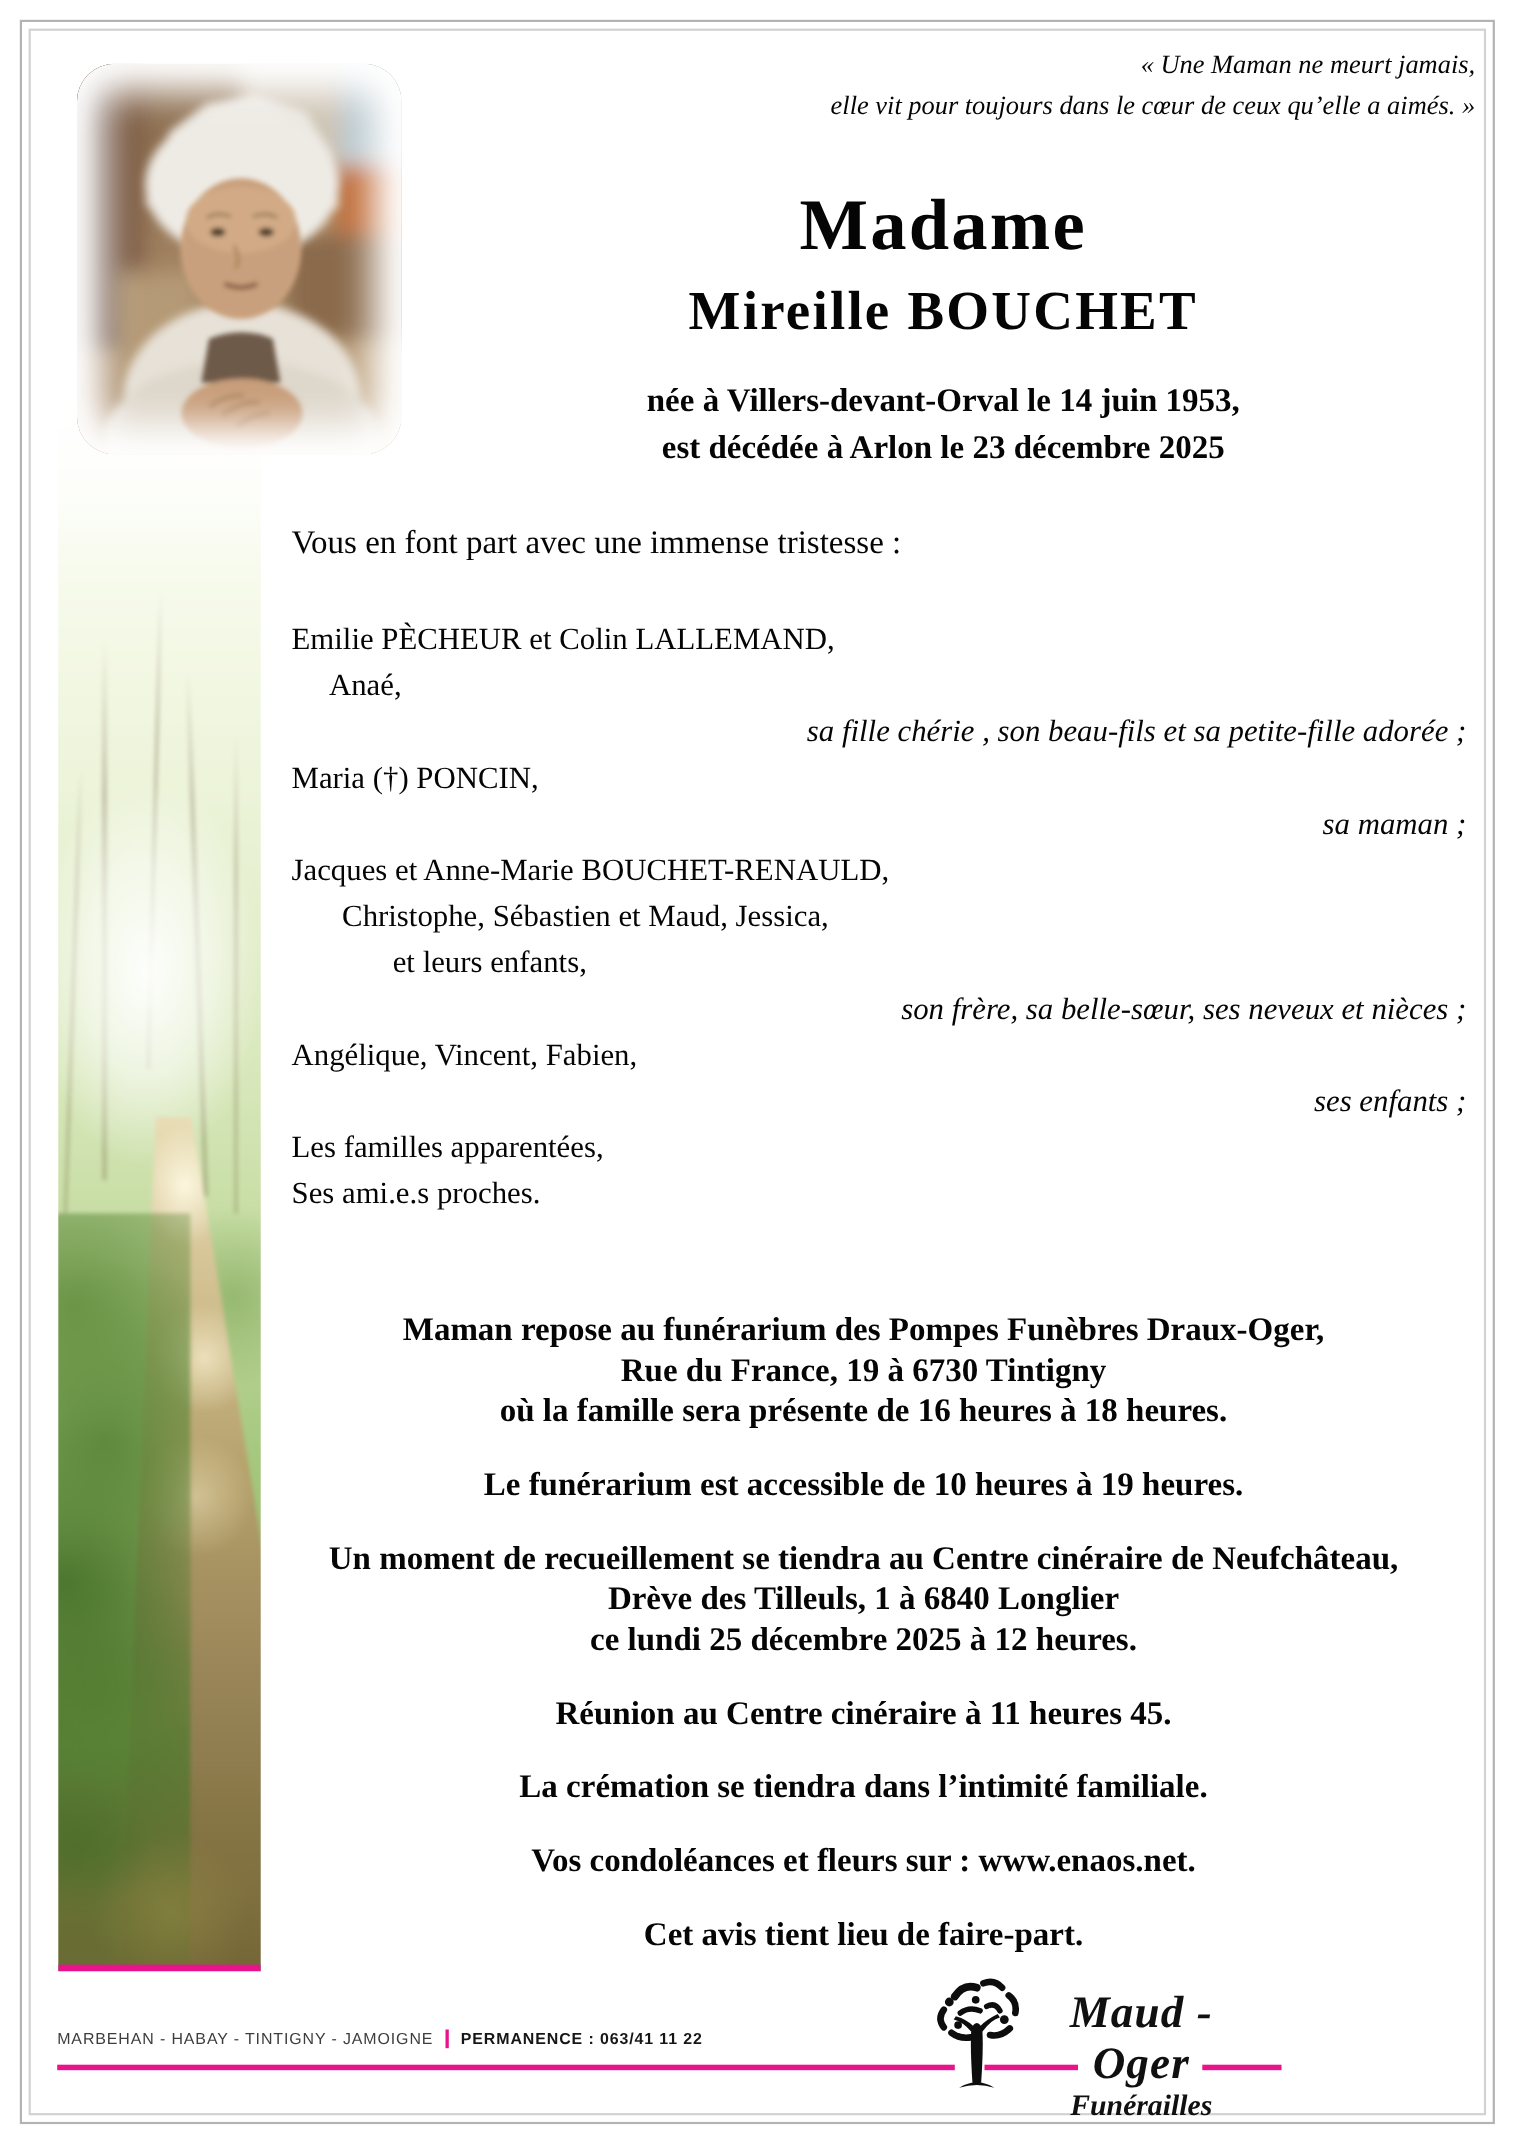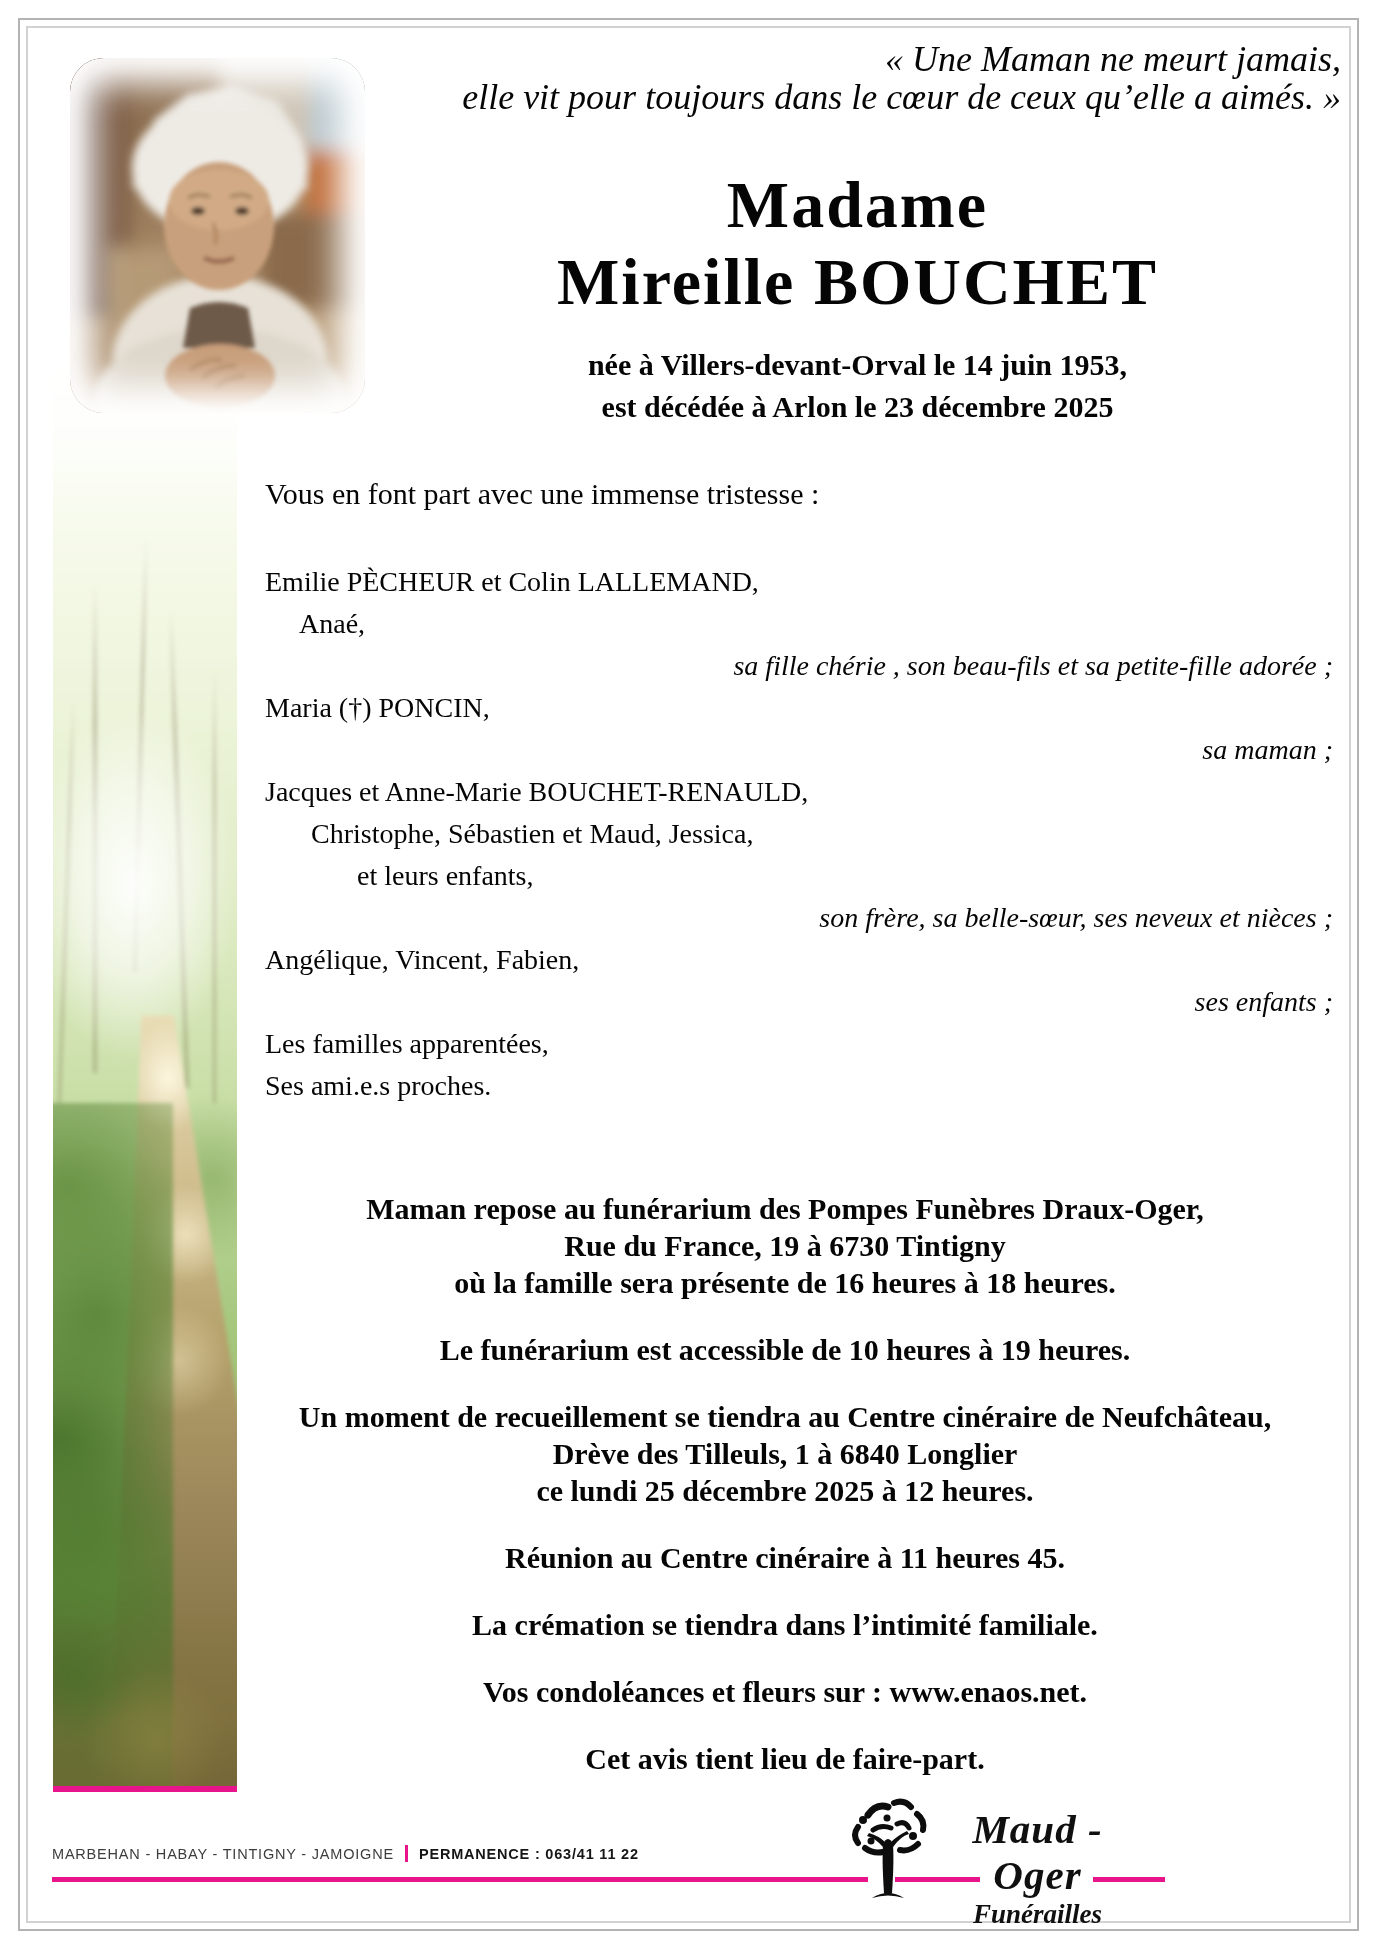--- a/index.html
+++ b/index.html
@@ -49,23 +49,23 @@
   .s-ground{position:absolute;left:0;bottom:0;width:100%;height:14%;background:
       radial-gradient(circle at 15% 40%, rgba(70,110,40,.55) 0%, rgba(70,110,40,0) 30%),
       radial-gradient(circle at 55% 70%, rgba(150,140,70,.5) 0%, rgba(150,140,70,0) 40%),
       linear-gradient(180deg, rgba(130,120,62,.0) 0%, rgba(125,112,58,.55) 60%, rgba(112,100,50,.75) 100%);}
   .s-topfade{position:absolute;top:0;left:0;right:0;height:12%;
       background:linear-gradient(180deg,#ffffff 0%,rgba(255,255,255,0) 100%);}
   .strip-pink{position:absolute;left:0;right:0;bottom:0;height:6px;background:#e8148c;z-index:2;}
 
   
   .header{position:absolute;left:370px;top:40px;width:975px;text-align:center;z-index:5;}
-  .quote{font-style:italic;font-size:36px;line-height:38px;text-align:right;padding-right:4px;}
+  .quote{font-style:italic;font-size:24px;line-height:38px;text-align:right;padding-right:4px;}
   .title1{font-weight:bold;font-size:66px;line-height:70px;letter-spacing:2px;margin-top:54px;}
-  .title2{font-weight:bold;font-size:66px;line-height:72px;letter-spacing:2px;margin-top:6px;}
+  .title2{font-weight:bold;font-size:50px;line-height:72px;letter-spacing:2px;margin-top:6px;}
   .sub{font-size:30px;line-height:42px;margin-top:26px;font-weight:bold;}
 
   
   .intro{position:absolute;left:265px;top:476px;font-size:30px;line-height:36px;z-index:5;}
   .family{position:absolute;left:265px;top:561px;width:1072px;font-size:28px;line-height:42px;z-index:5;}
   .family .row{white-space:nowrap;}
   .family .ind1{padding-left:34px;}
   .family .ind2{padding-left:46px;}
   .family .ind3{padding-left:92px;}
   .family .rel{text-align:right;font-style:italic;padding-right:4px;white-space:nowrap;}

